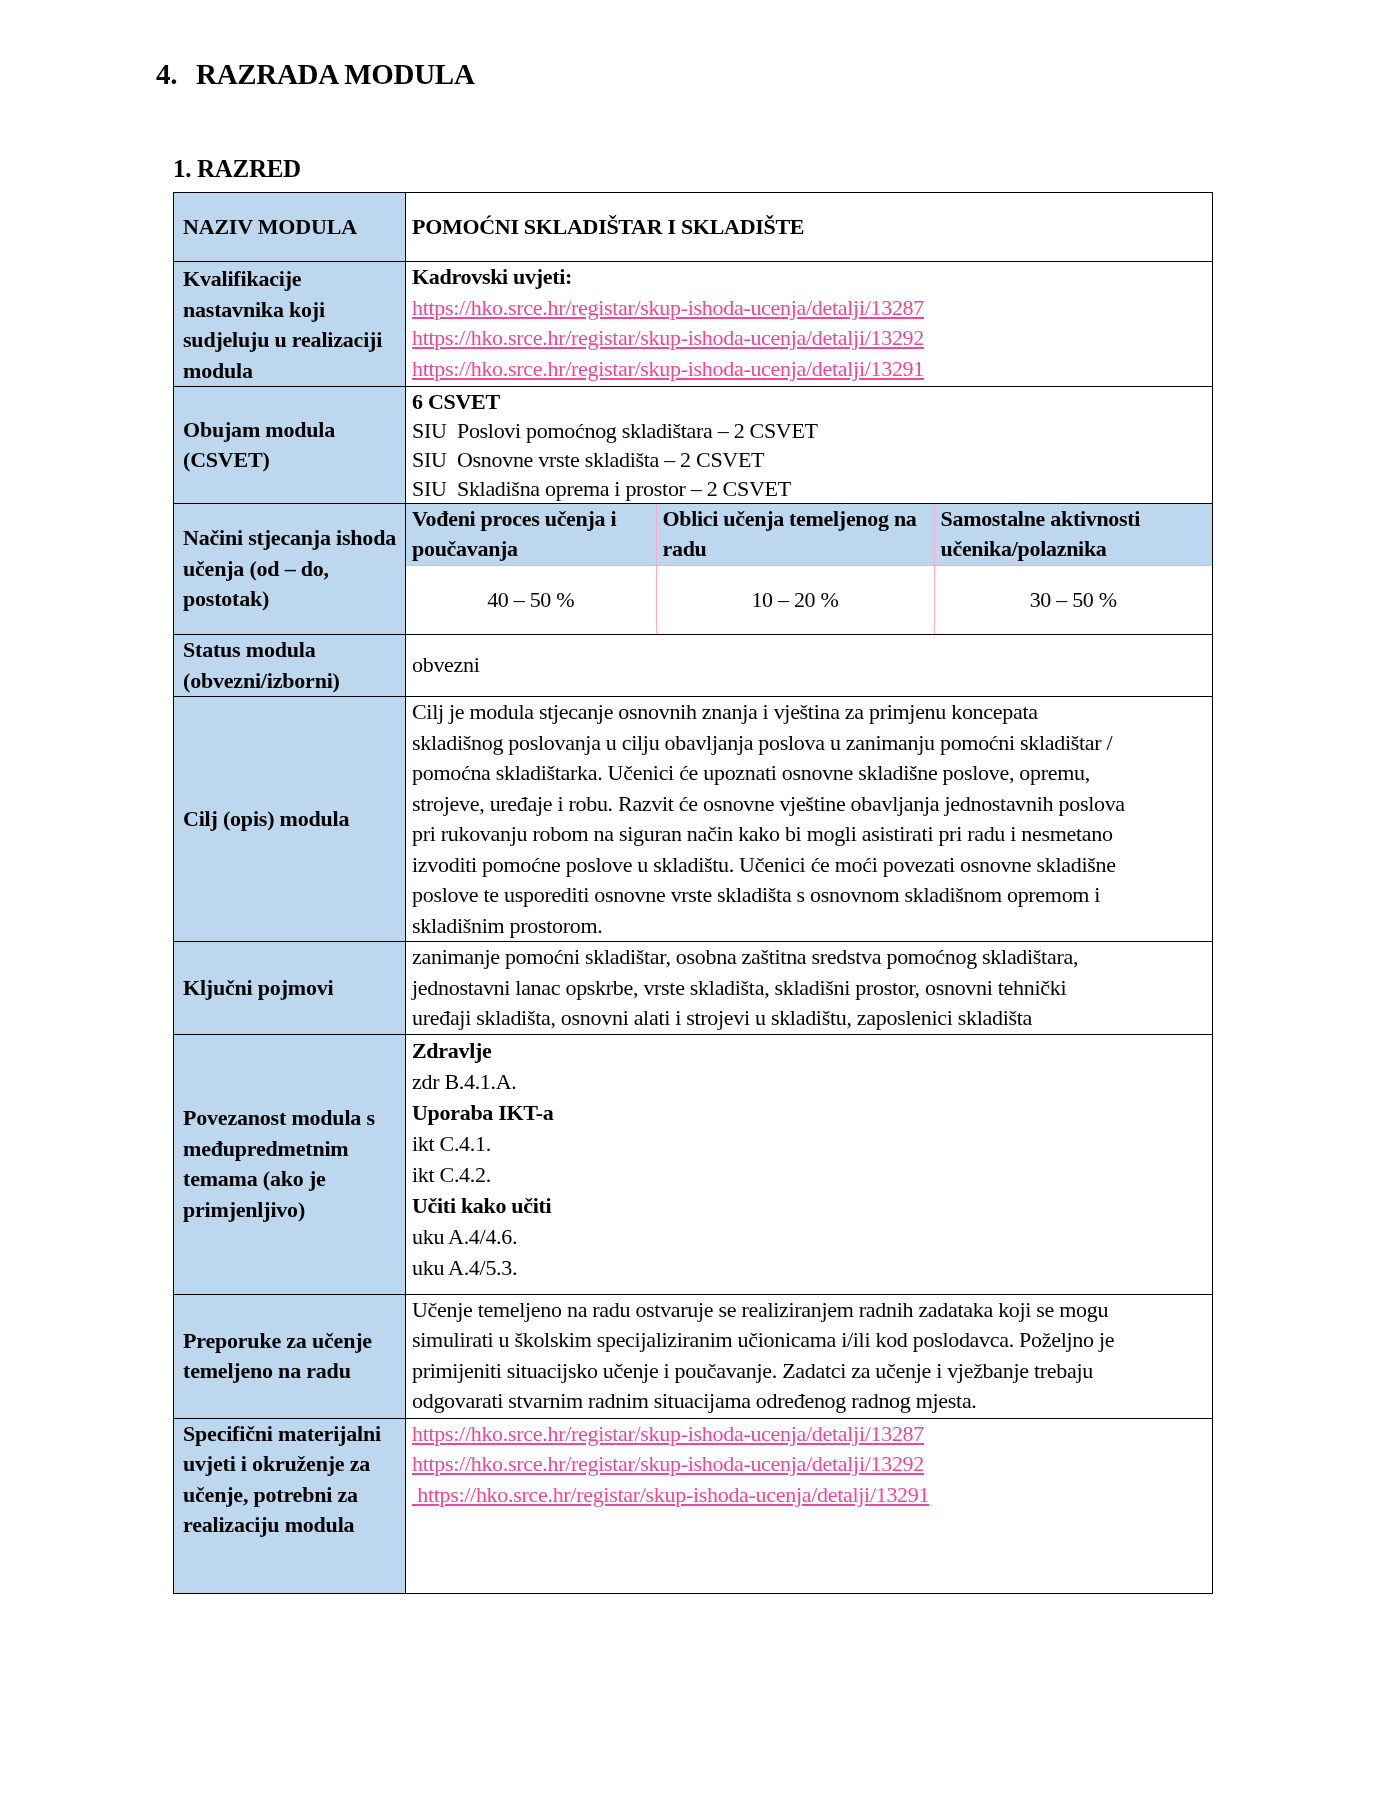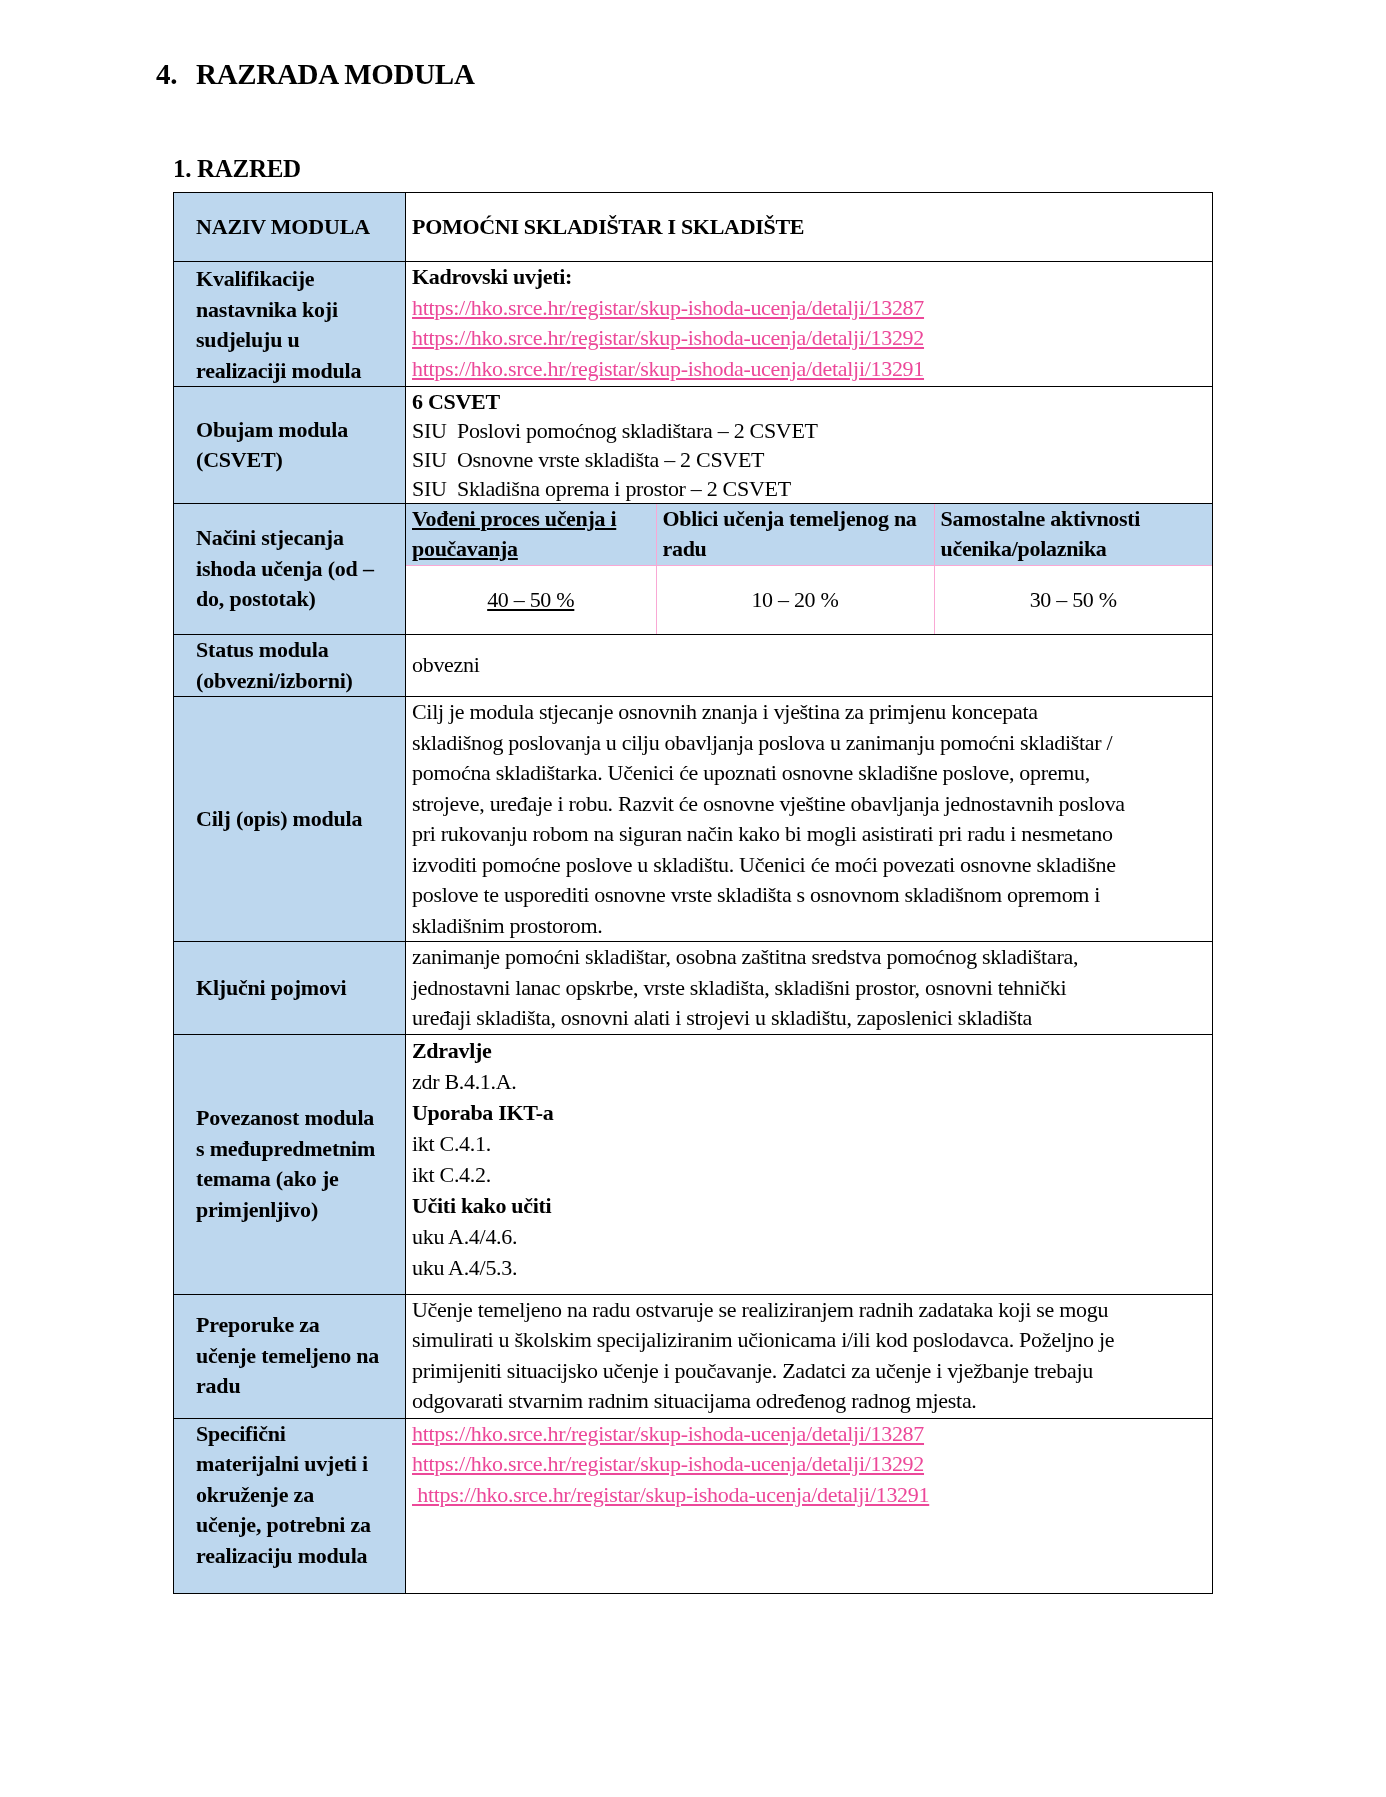--- a/index.html
+++ b/index.html
@@ -3,29 +3,29 @@
 <meta charset="utf-8">
 <style>
   html, body { margin: 0; padding: 0; background: #ffffff; }
   body { width: 1386px; height: 1797px; position: relative; overflow: hidden;
          font-family: "Liberation Serif", "DejaVu Serif", serif; color: #000; }
   .h1 { position: absolute; left: 156px; top: 58px; font-size: 29px; font-weight: bold; letter-spacing: -0.3px; }
   .h1 .num { display: inline-block; width: 40px; }
   .h2 { position: absolute; left: 173px; top: 155px; font-size: 25px; font-weight: bold; letter-spacing: -0.3px; }
   table.main { position: absolute; left: 173px; top: 192px; width: 1040px; border-collapse: collapse; table-layout: fixed; }
   table.main > tbody > tr > td { border: 1.5px solid #000; padding: 0; vertical-align: middle; }
-  td.lbl { background: #bdd7ee; width: 231px; font-weight: bold; font-size: 22px; line-height: 30.5px; padding: 0 22px !important; letter-spacing: -0.2px; }
+  td.lbl { background: #bdd7ee; width: 231px; font-weight: bold; font-size: 22px; line-height: 30.5px; padding: 0 9px !important; letter-spacing: -0.2px; }
   td.val { font-size: 22px; line-height: 30.5px; padding: 0 6px 0 6px !important; letter-spacing: -0.3px; }
   .bold { font-weight: bold; }
   a.link { color: #ec4899; text-decoration: underline; }
   .pad12 { padding-left: 12px !important; }
   table.sub { width: 100%; border-collapse: collapse; table-layout: fixed; }
   table.sub td { border: 1px solid #f9a8d4; padding: 0 6px; font-size: 22px; line-height: 30px; letter-spacing: -0.3px; }
   table.sub tr:first-child td { border-top: none; }
-  table.sub td:first-child { border-left: none; text-decoration: underline; }
+  table.sub td:first-child { border-left: none; }
   table.sub td:last-child { border-right: none; }
   table.sub tr:last-child td { border-bottom: none; }
   table.sub td.hd { background: #bdd7ee; font-weight: bold; height: 61px; vertical-align: top; }
   table.sub td.pct { text-align: center; height: 68px; vertical-align: middle; }
   .top { vertical-align: top !important; }
   .line { display: block; white-space: nowrap; }
 </style>
 </head>
 <body>
 

